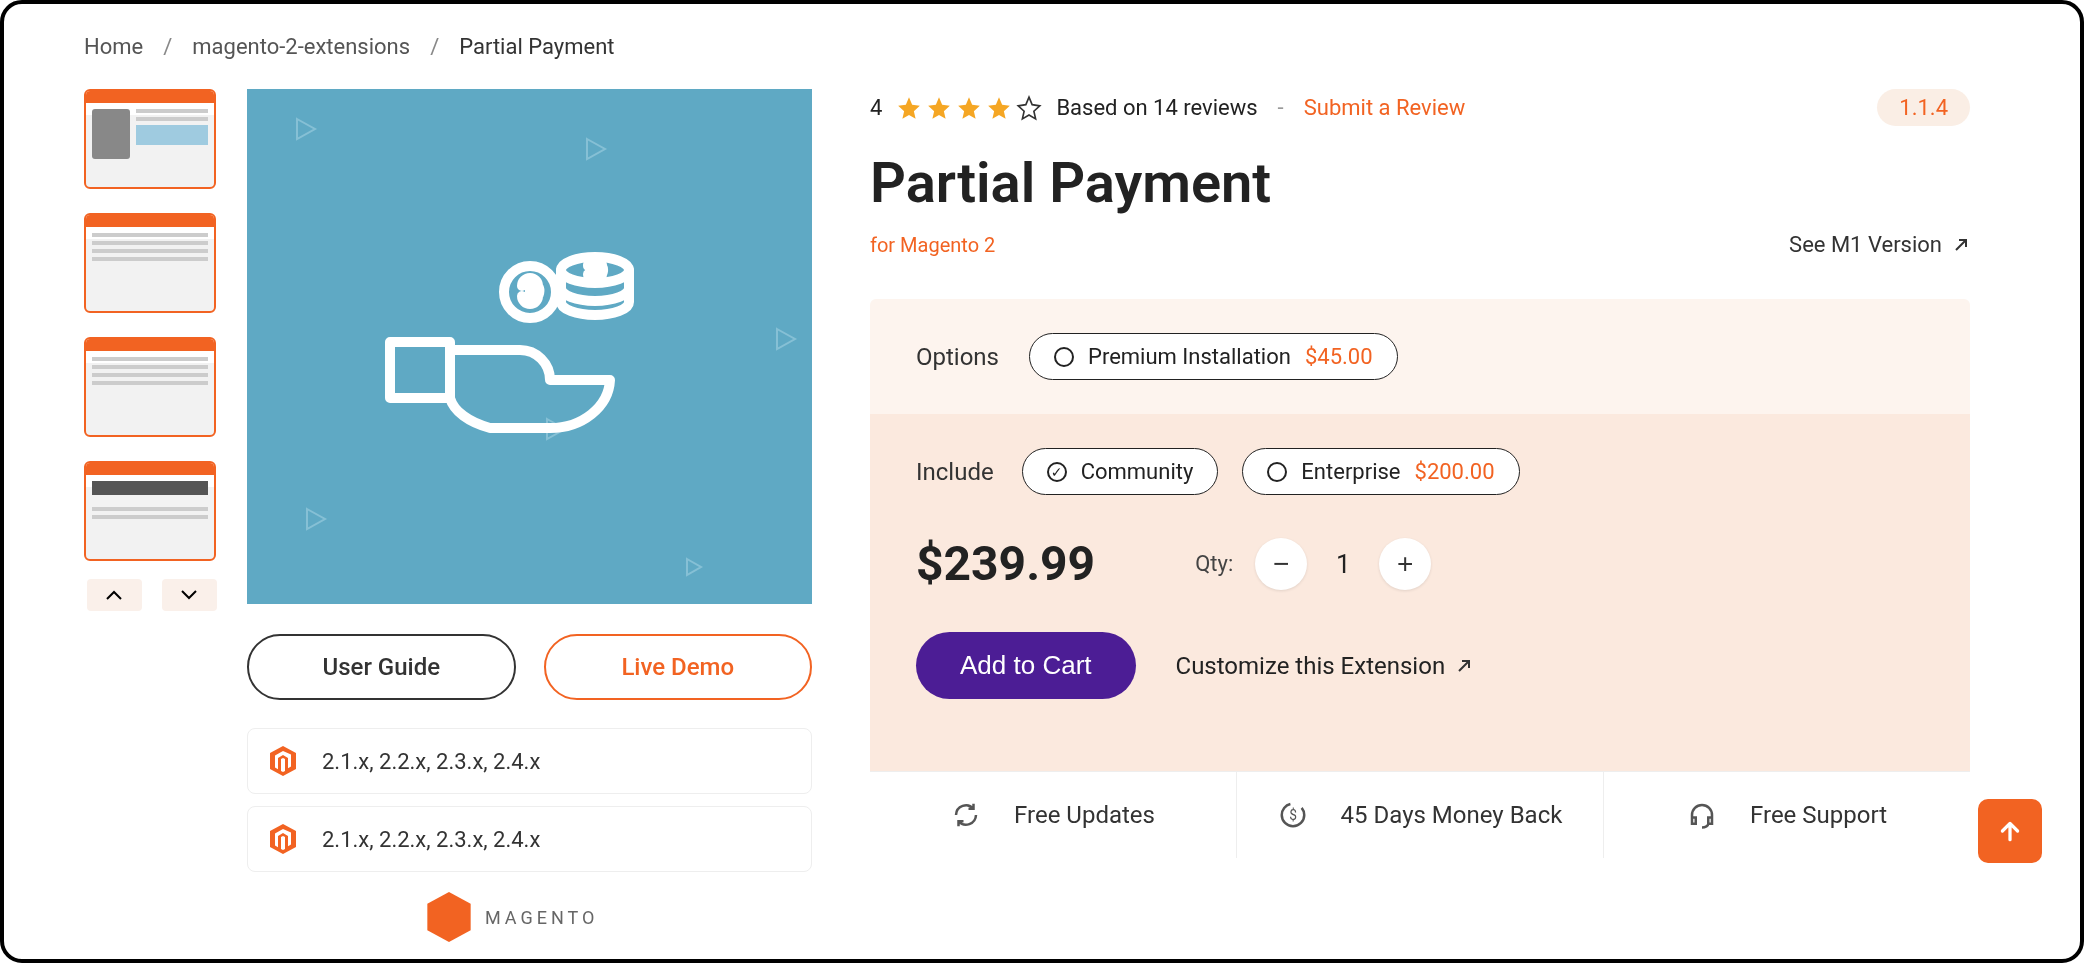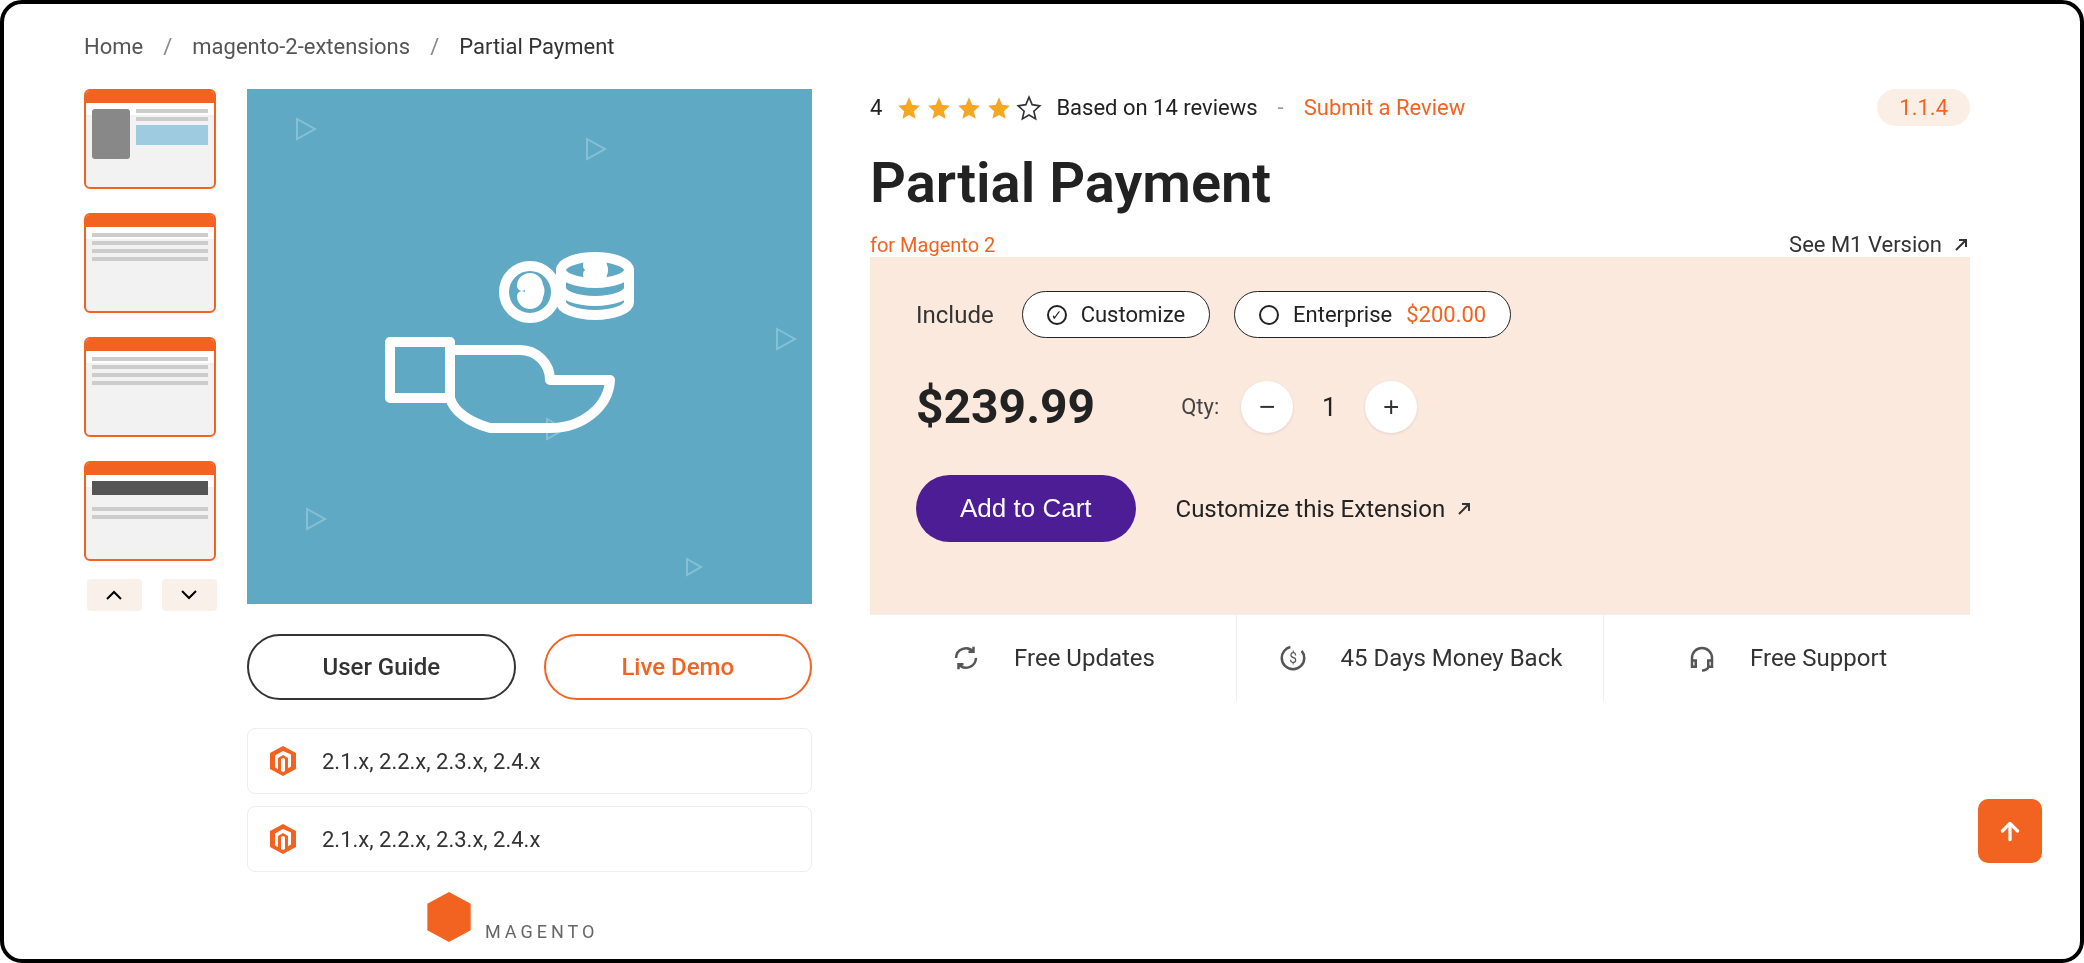--- a/index.html
+++ b/index.html
@@ -85,21 +85,21 @@
 
   .version-cards { margin-top:28px; }
   .vcard {
     height: 66px; border:1px solid #eee; border-radius:8px;
     display:flex; align-items:center; gap:26px;
     padding:0 22px; font-size:22px; color:#333; margin-bottom:12px;
   }
   .magento-small { width:26px; height:30px; display:inline-block; }
   .magento-small svg { width:100%; height:100%; }
 
-  .mlogo-row { display:flex; align-items:flex-end; gap:14px; margin-top:20px; padding-left:180px;}
+  .mlogo-row { display:flex; align-items:center; gap:14px; margin-top:20px; padding-left:180px;}
   .mlogo-row .mtext { letter-spacing:4px; color:#666; font-size:18px; }
 
   
   .right-col { flex:1; padding-left:30px; }
   .rating-row { display:flex; align-items:center; gap:14px; font-size:22px; }
   .rating-row .stars { display:flex; gap:4px; }
   .star { width:26px; height:26px; }
   .rating-row .dash { color:#999; margin:0 6px; }
   .rating-row .submit { color:#f26322; cursor:pointer; }
   .version-badge {
@@ -128,21 +128,21 @@
   .chip .circ.checked::after{
     content:"✓"; font-size:14px; color:#222;
   }
   .chip .price { color:#f26322; }
 
   .include-box {
     background:#fbe9de; padding:34px 46px;
   }
   .include-row{ display:flex; align-items:center; gap:24px; }
   .include-row .label{ font-size:24px; color:#333; margin-right:4px;}
-  .price-row { display:flex; align-items:center; gap:16px; margin-top:40px; }
+  .price-row { display:flex; align-items:center; gap:30px; margin-top:40px; }
   .big-price { font-size:48px; font-weight:700; color:#222; }
   .qty-wrap { display:flex; align-items:center; gap:22px; margin-left:70px; }
   .qty-label { font-size:22px; color:#444;text-align:right; }
   .round-btn {
     width:52px; height:52px; border-radius:50%; background:#fff;
     display:flex; align-items:center; justify-content:center;
     font-size:28px; color:#333; cursor:pointer; border:none;
     box-shadow:0 1px 3px rgba(0,0,0,0.1);
   }
   .qty-val { font-size:26px; width:28px; text-align:center; }
@@ -335,27 +335,35 @@
       <div class="subtitle-row">
         <span class="subtitle">for Magento 2</span>
         <span class="see-m1">
           <span>See M1 Version</span>
           <svg width="18" height="18" viewBox="0 0 18 18">
               <path d="M4 14 L14 4 M7 4 h7 v7" stroke="#333" stroke-width="2" fill="none"></path>
             </svg>
         </span>
       </div>
 
+      <div class="options-box">
+        <span class="label">Options</span>
+        <span class="chip">
+          <span class="circ"></span>
+          <span>Premium Installation</span>
+          <span class="price">$45.00</span>
+        </span>
+      </div>
 
       <div class="include-box">
         <div class="include-row">
           <span class="label">Include</span>
           <span class="chip">
             <span class="circ checked"></span>
-            <span>Customize</span>
+            <span>Community</span>
           </span>
           <span class="chip">
             <span class="circ"></span>
             <span>Enterprise</span>
             <span class="price">$200.00</span>
           </span>
         </div>
 
         <div class="price-row">
           <span class="big-price">$239.99</span>

